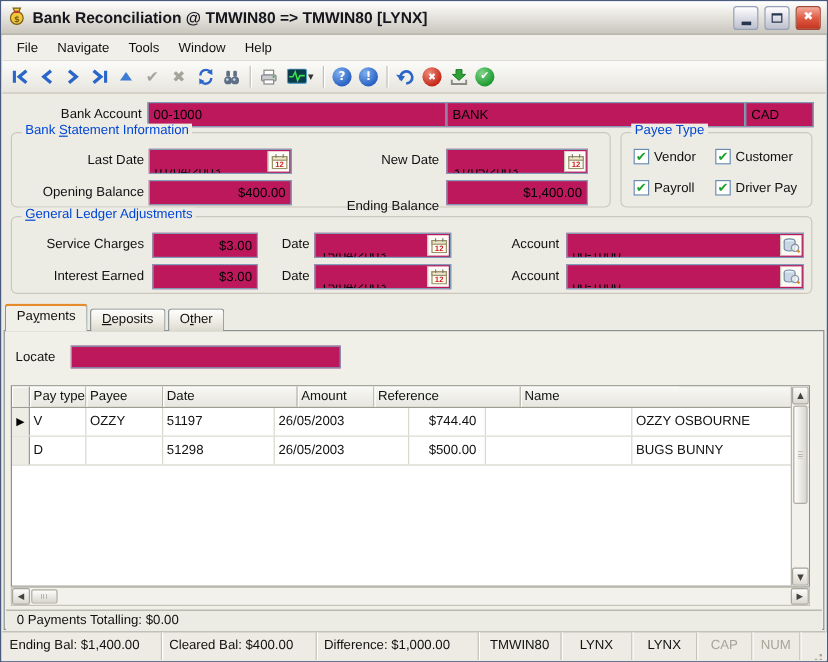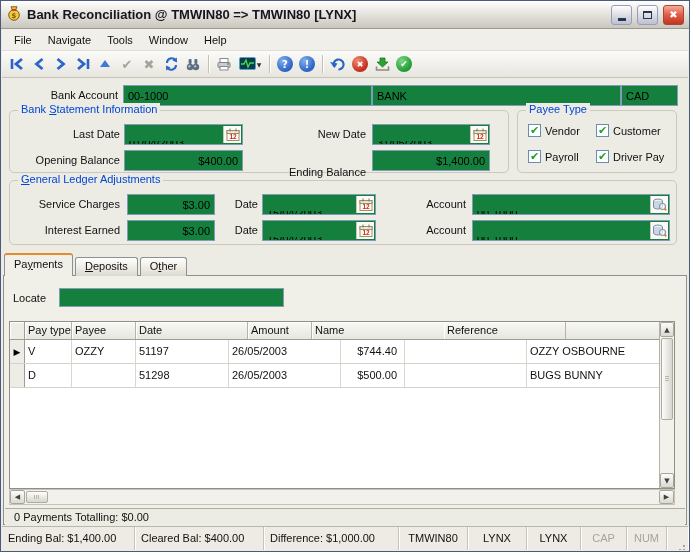--- a/index.html
+++ b/index.html
@@ -39,21 +39,21 @@
   .ball { width:16px; height:16px; border-radius:50%; color:#FFF; font-weight:bold;
     display:flex; align-items:center; justify-content:center; }
   .ball.blue { background:radial-gradient(circle at 35% 30%,#7FB0EE,#2B62C4 70%); font-size:10px; }
   .ball.red  { background:radial-gradient(circle at 35% 30%,#F08A78,#C42A1A 70%); font-size:8px; }
   .ball.green{ background:radial-gradient(circle at 35% 30%,#7ED488,#1F9A30 70%); font-size:9px; }
   .dd-arrow { font-size:6px; color:#333; margin-left:1px; }
 
   
   .flabel { position:absolute; text-align:right; line-height:21px; white-space:nowrap; }
   input.field, .fieldwrap { position:absolute; height:21px; border:1px solid #7F9DB9;
-    background:#15803d; font-family:"Liberation Sans",sans-serif; font-size:11px; padding:0 4px; }
+    background:#be185d; font-family:"Liberation Sans",sans-serif; font-size:11px; padding:0 4px; }
   .fieldwrap { padding:0; }
   .fieldwrap input { position:absolute; left:0; top:0; bottom:0; width:calc(100% - 19px);
     border:none; outline:none; font-family:"Liberation Sans",sans-serif; font-size:11px;
     padding:0 4px; background:transparent;margin-top:16px; }
   .inbtn { position:absolute; right:1px; top:1px; bottom:1px; width:18px; background:#FBFAF5;
     border-left:1px solid #C8C6BB; display:flex; align-items:center; justify-content:center; }
   input.num { text-align:right; }
   .groupbox { position:absolute; border:1px solid #CBC8BE; border-radius:5px; }
   .grouptitle { position:absolute; top:-8px; left:8px; background:#ECEBE4; padding:0 3px;
     color:#0046D5; white-space:nowrap; }
@@ -381,22 +381,22 @@
     <span class="flabel" style="left:9px; top:12px; width:38px; text-align:left;">Locate</span>
     <input class="field" style="left: 55px; top: 12px; width: 225px; height: 19px;" value="">
 
     <div class="grid">
       <div class="gridhead">
         <span class="selcell" style="box-shadow:inset 1px 1px 0 #FFF;"></span>
         <span class="gh c-pay">Pay type</span>
         <span class="gh c-payee">Payee</span>
         <span class="gh c-date">Date</span>
         <span class="gh c-amt">Amount</span>
+        <span class="gh c-ref">Reference</span>
         <span class="gh c-name">Name</span>
-        <span class="gh c-ref">Reference</span>
       </div>
       <div class="gridrow">
         <span class="selcell">
             <span class="rowmarker icon">▶</span>
           </span>
         <span class="gc c-pay">V</span>
         <span class="gc c-payee">OZZY</span>
         <span class="gc c-check">51197</span>
         <span class="gc c-date">26/05/2003</span>
         <span class="gc c-amt amount">$744.40</span>

